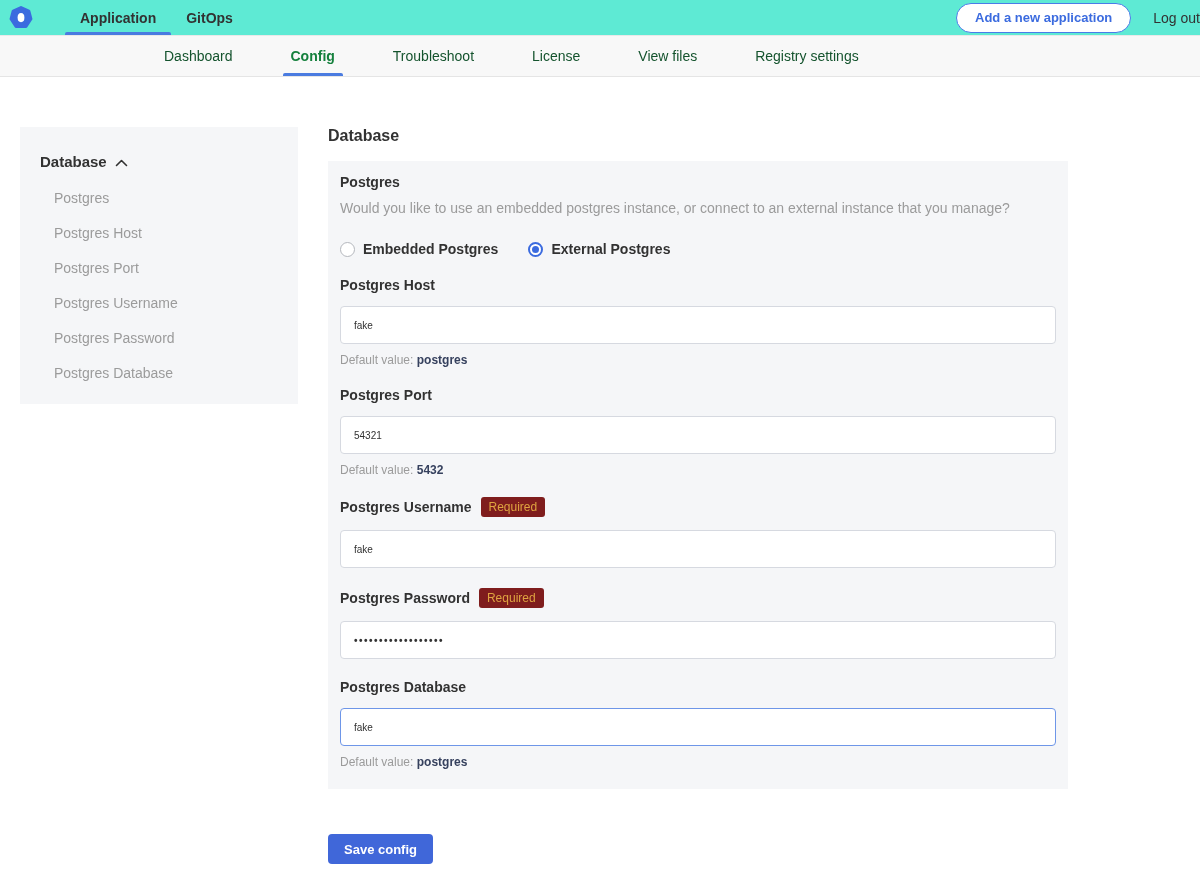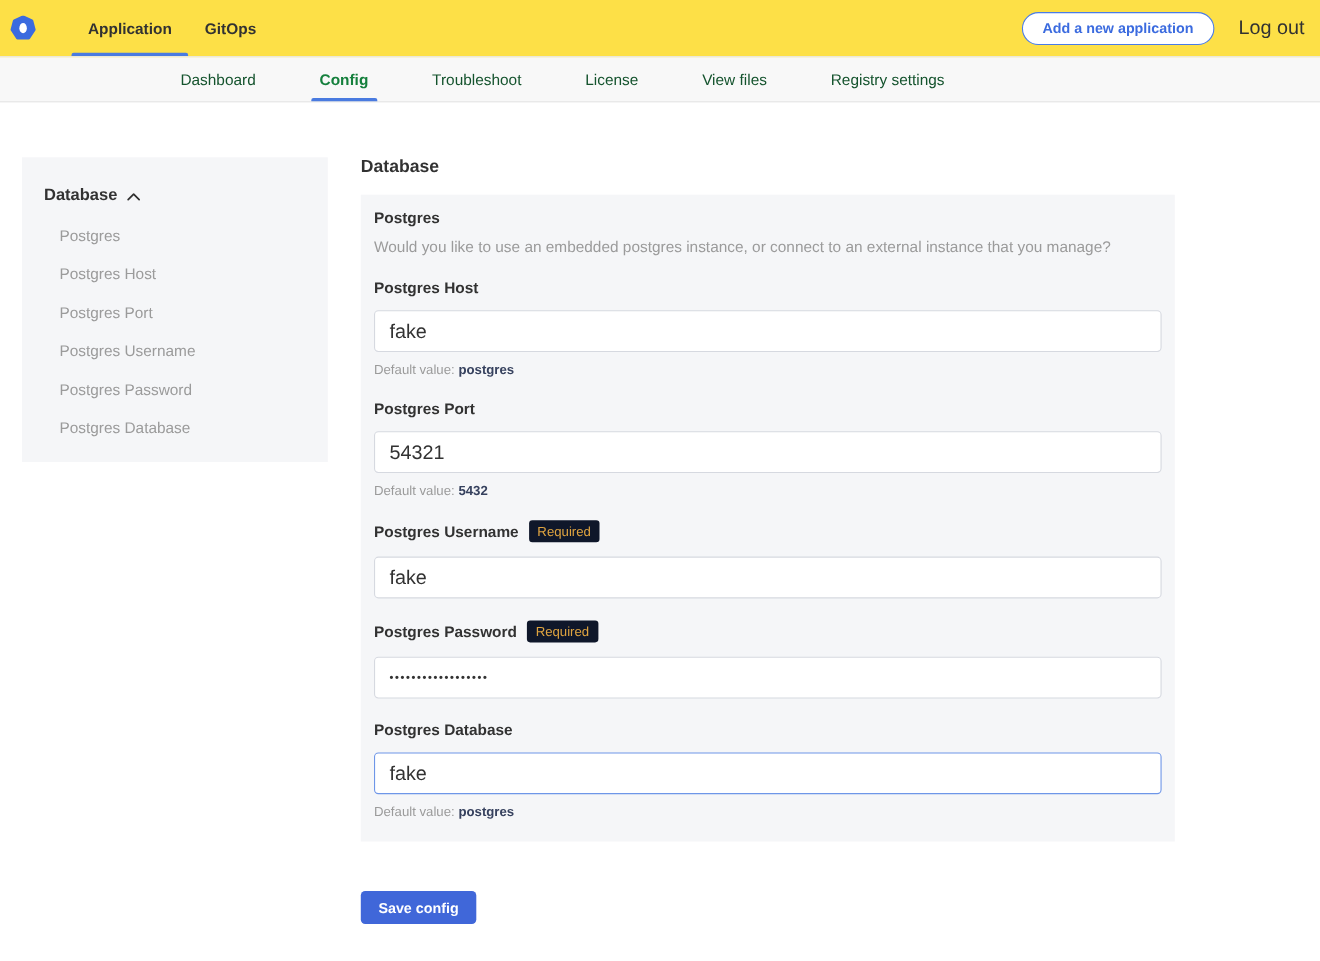--- a/index.html
+++ b/index.html
@@ -1,41 +1,41 @@
 <!DOCTYPE html>
 <html><head>
 <meta charset="utf-8">
 <style>
   * { margin: 0; padding: 0; box-sizing: border-box; }
   html, body { width: 1200px; background: #ffffff; font-family: "Liberation Sans", sans-serif; }
   body { height: 874px; position: relative; color: #323232; }
 
   
   .header {
-    height: 52px; background: #fde047; border-bottom: 1px solid #e9e9e9;
+    height: 36px; background: #5eead4; border-bottom: 1px solid #e9e9e9;
     display: flex; align-items: center; position: relative;
   }
   .logo { width: 24px; height: 24px; margin-left: 9px; flex: 0 0 auto; }
   .header-tabs { display: flex; height: 100%; margin-left: 32px; }
   .header-tab {
     display: flex; align-items: center; padding: 0 15px; height: 100%;
     font-size: 14px; font-weight: bold; color: #323232; position: relative; cursor: pointer;
   }
   .header-tab.active::after {
     content: ""; position: absolute; left: 0; right: 0; bottom: 0;
     height: 3px; background: #4a7be0; border-radius: 2px 2px 0 0;
   }
-  .header-right { margin-left: auto; display: flex; align-items: center; gap: 22px; padding-right: 14px; }
+  .header-right { margin-left: auto; display: flex; align-items: center; gap: 22px; }
   .add-app-btn {
     border: 1px solid #4a7ce8; color: #3b6bdf; background: #fff;
     border-radius: 16px; height: 30px; padding: 0 18px;
     font-size: 13px; font-weight: bold; cursor: pointer;
     font-family: "Liberation Sans", sans-serif;
   }
-  .logout { font-size: 18px; color: #323232; cursor: pointer; }
+  .logout { font-size: 14px; color: #323232; cursor: pointer; }
 
   
   .subnav {
     height: 41px; background: #f8f8f8; border-bottom: 1px solid #e5e5e5;
     display: flex; align-items: stretch; padding-left: 148px; gap: 26px;
   }
   .subnav-item {
     display: flex; align-items: center; padding: 0 16px;
     font-size: 14px; color: #14532d; position: relative; cursor: pointer; white-space: nowrap;
   }
@@ -81,27 +81,27 @@
   .radio-circle.checked::after {
     content: ""; position: absolute; left: 2px; top: 2px; width: 7px; height: 7px;
     border-radius: 50%; background: #3b6bdf;
   }
   .radio-label { font-size: 14px; font-weight: bold; color: #323232; }
 
   .field { margin-top: 20px; }
   .field-label-row { display: flex; align-items: center; gap: 9px; }
   .field-label { font-size: 14px; font-weight: bold; color: #323232; }
   .required-badge {
-    background: #0f172a; color: #dfa440; font-size: 12px;
+    background: #7f1d1d; color: #dfa440; font-size: 12px;
     padding: 3px 8px; border-radius: 3px;
   }
   .field input {
     display: block; width: 716px; height: 38px; margin-top: 13px;
     border: 1px solid #d6d9e0; border-radius: 4px; background: #fff;
-    padding: 0 13px; font-size: 18px; color: #323232;
+    padding: 0 13px; font-size: 10px; color: #323232;
     font-family: "Liberation Sans", sans-serif; outline: none;
   }
   .field input.focused { border: 1px solid #6e96e8; }
   .field input.password-input { font-size: 10px; letter-spacing: 1.5px; font-weight: bold; }
   .default-hint { margin-top: 9px; font-size: 12px; color: #9b9b9b; }
   .default-hint b { color: #36415e; font-weight: bold; }
 
   .save-row { margin-top: 45px; }
   .save-btn {
     background: #4067d9; color: #fff; border: none; border-radius: 4px;
@@ -171,20 +171,30 @@
     </div>
   </div>
 
   <div class="main">
     <div class="main-title">Database</div>
 
     <div class="config-panel">
       <div class="group-label">Postgres</div>
       <div class="group-help">Would you like to use an embedded postgres instance, or connect to an external instance that you manage?</div>
 
+      <div class="radio-row">
+        <div class="radio-option">
+          <span class="radio-circle"></span>
+          <span class="radio-label">Embedded Postgres</span>
+        </div>
+        <div class="radio-option">
+          <span class="radio-circle checked"></span>
+          <span class="radio-label">External Postgres</span>
+        </div>
+      </div>
 
       <div class="field">
         <div class="field-label-row">
           <span class="field-label">Postgres Host</span>
         </div>
         <input type="text" value="fake" style="">
         <div class="default-hint">
           <span>Default value:</span>
           <b>postgres</b>
         </div>

